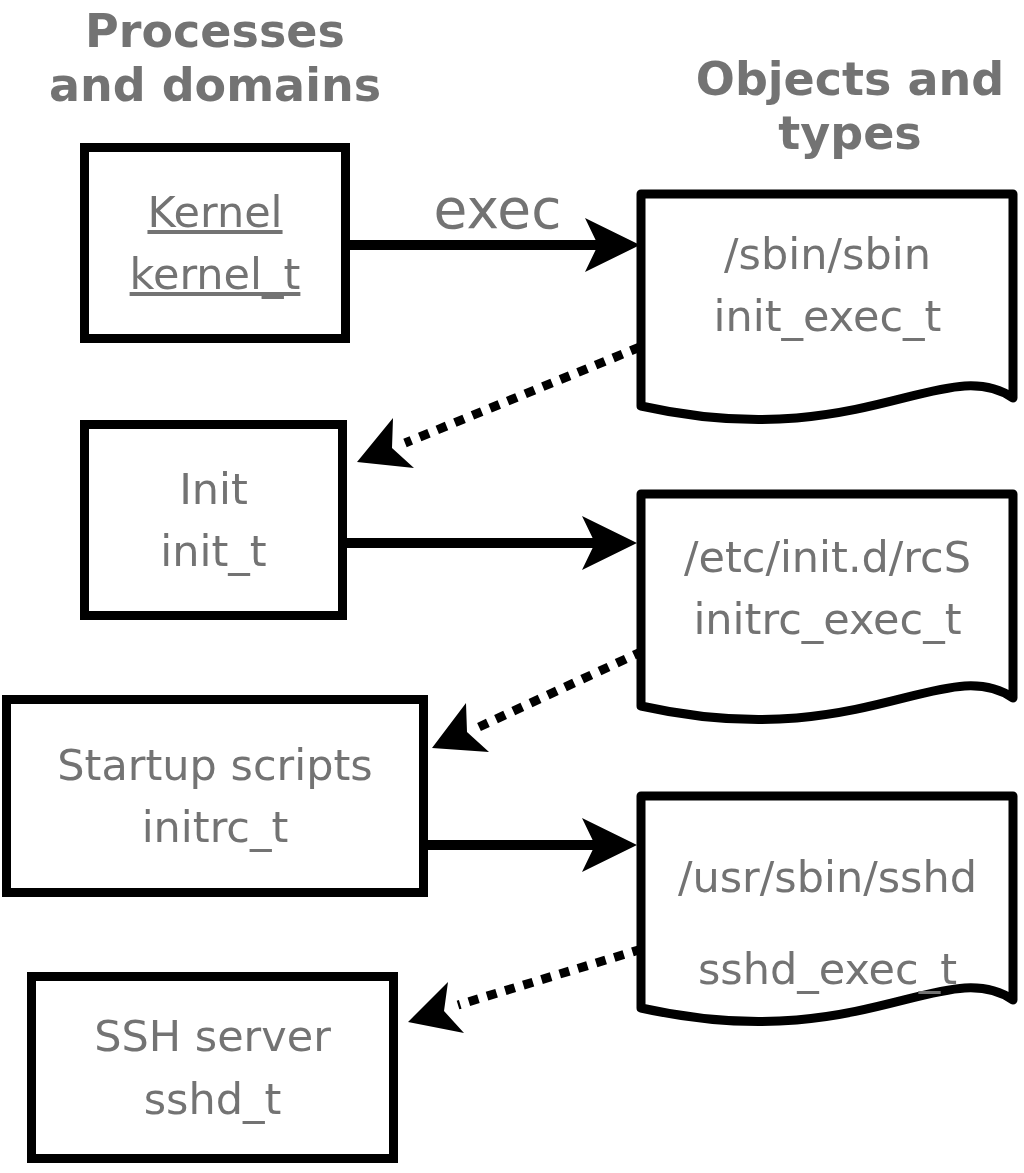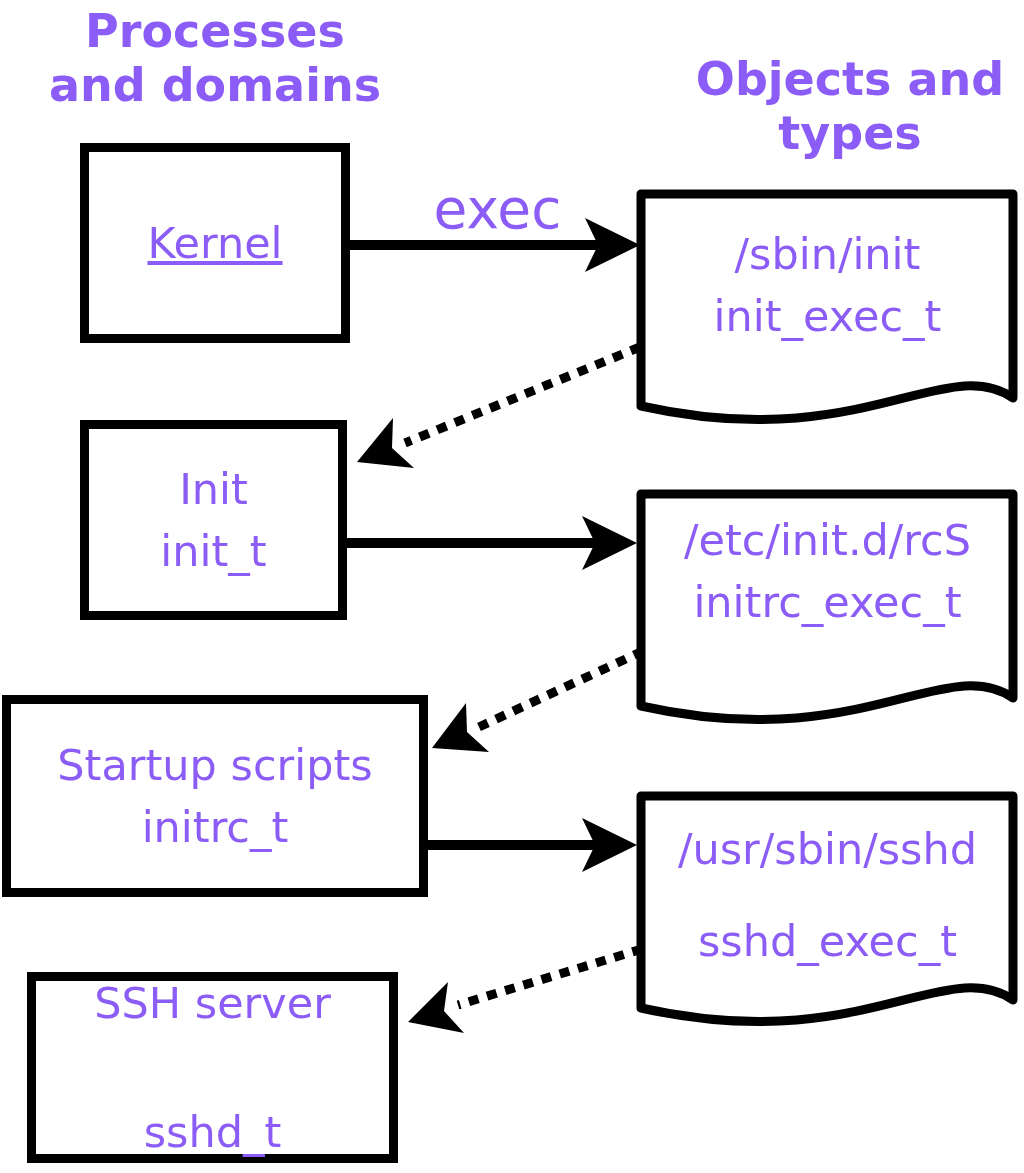--- a/index.html
+++ b/index.html
@@ -5,21 +5,21 @@
   html, body {
     margin: 0;
     padding: 0;
     background: #ffffff;
   }
   .canvas {
     position: relative;
     width: 1024px;
     height: 1173px;
     background: #ffffff;
-    color: #8b5cf6;
+    color: #737373;
     font-family: "DejaVu Sans", "Liberation Sans", sans-serif;
     overflow: hidden;
   }
   .shapes {
     position: absolute;
     left: 0;
     top: 0;
     width: 1024px;
     height: 1173px;
   }
@@ -39,24 +39,24 @@
     flex-direction: column;
     justify-content: center;
     align-items: center;
     text-align: center;
     font-size: 43px;
     line-height: 1.45;
   }
   .lbl-kernel  { left: 80px;  top: 143px; width: 270px; height: 200px; text-decoration: underline; }
   .lbl-init    { left: 80px;  top: 420px; width: 267px; height: 200px; }
   .lbl-startup { left: 2px;   top: 695px; width: 426px; height: 202px; text-align: right; }
-  .lbl-ssh     { left: 27px;  top: 972px; width: 371px; height: 191px; justify-content: space-between; }
+  .lbl-ssh     { left: 27px;  top: 972px; width: 371px; height: 191px; }
   .lbl-doc1    { left: 637px; top: 190px; width: 381px; height: 190px; }
-  .lbl-doc2    { left: 637px; top: 476px; width: 381px; height: 190px; }
-  .lbl-doc3    { left: 637px; top: 800px; width: 381px; height: 190px; gap: 29px; }
+  .lbl-doc2    { left: 637px; top: 493px; width: 381px; height: 190px; }
+  .lbl-doc3    { left: 637px; top: 828px; width: 381px; height: 190px; gap: 29px; }
   .exec-label {
     position: absolute;
     left: 390px;
     top: 182px;
     width: 215px;
     text-align: center;
     font-size: 55px;
     line-height: 1;
   }
   .box-shape   { fill: #ffffff; stroke: #000000; stroke-width: 9; }
@@ -102,36 +102,37 @@
 
   <div class="hdr hdr-left">Processes
 and domains</div>
   <div class="hdr hdr-right">Objects and
 types</div>
 
   <div class="exec-label">exec</div>
 
   <div class="node-label lbl-kernel">
     <div>Kernel</div>
+    <div>kernel_t</div>
   </div>
   <div class="node-label lbl-init">
     <div>Init</div>
     <div>init_t</div>
   </div>
   <div class="node-label lbl-startup">
     <div>Startup scripts</div>
     <div>initrc_t</div>
   </div>
   <div class="node-label lbl-ssh">
     <div>SSH server</div>
     <div>sshd_t</div>
   </div>
 
   <div class="node-label lbl-doc1">
-    <div>/sbin/init</div>
+    <div>/sbin/sbin</div>
     <div>init_exec_t</div>
   </div>
   <div class="node-label lbl-doc2">
     <div>/etc/init.d/rcS</div>
     <div>initrc_exec_t</div>
   </div>
   <div class="node-label lbl-doc3">
     <div>/usr/sbin/sshd</div>
     <div>sshd_exec_t</div>
   </div>

